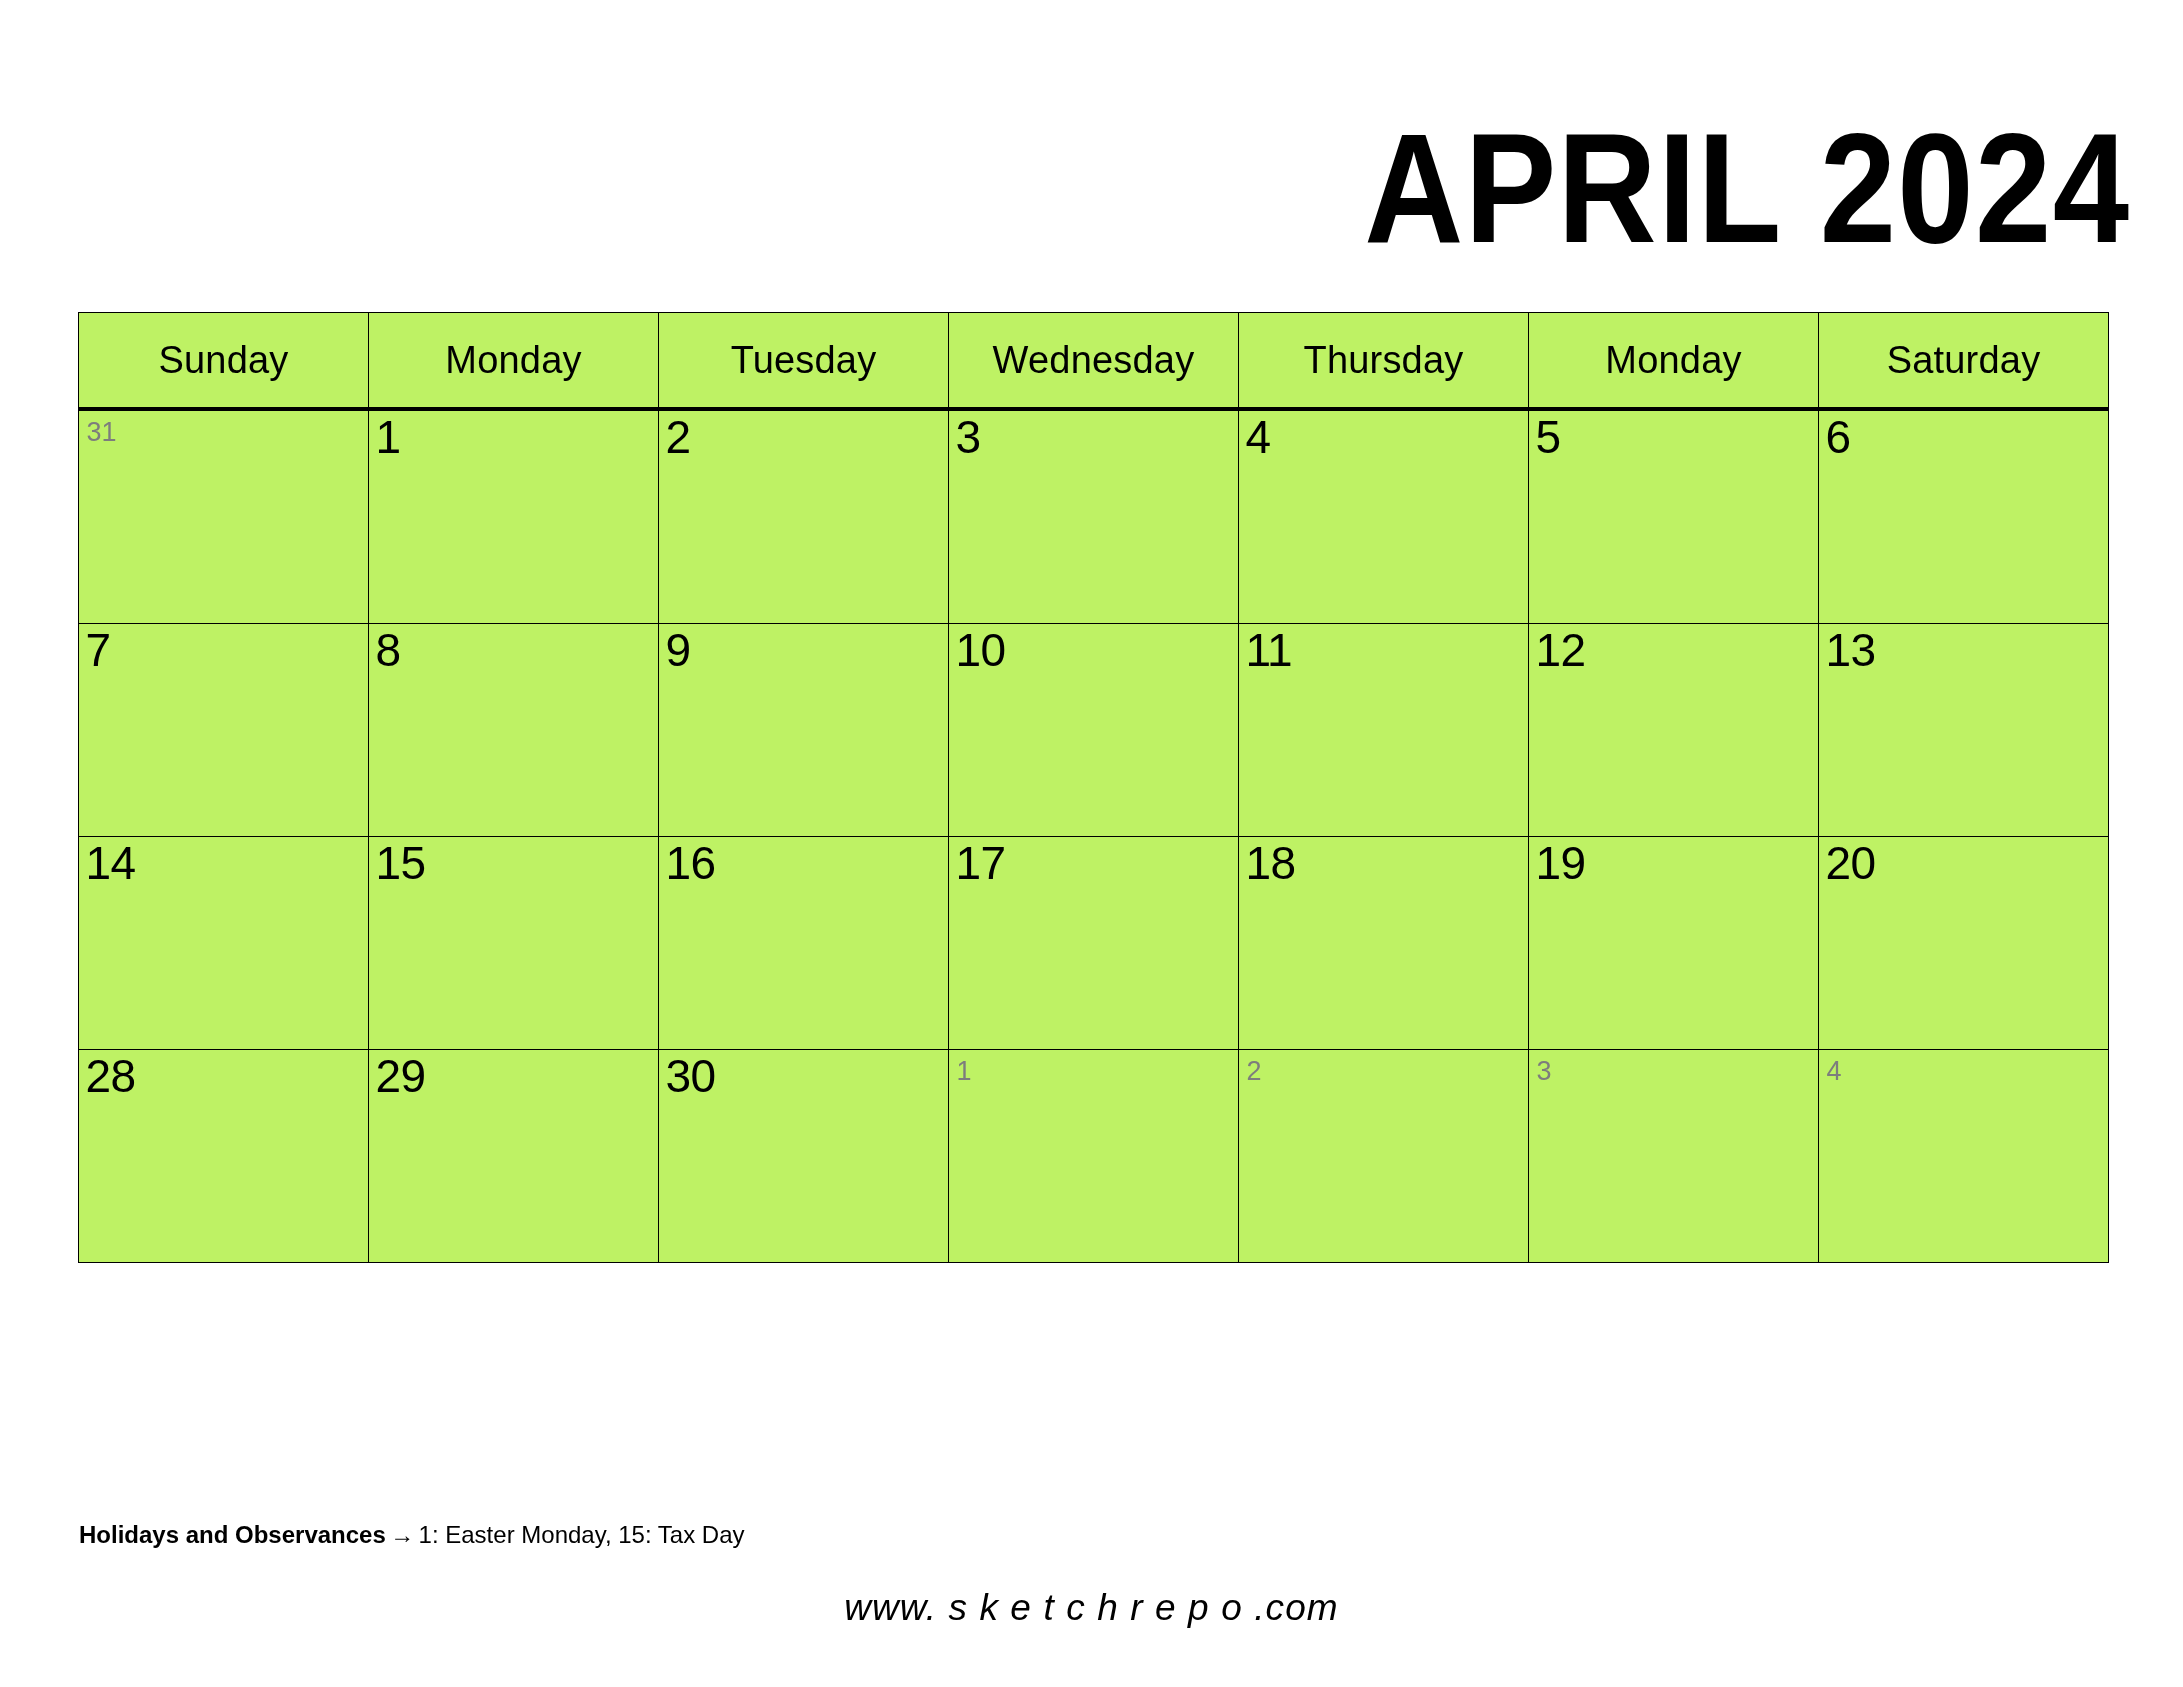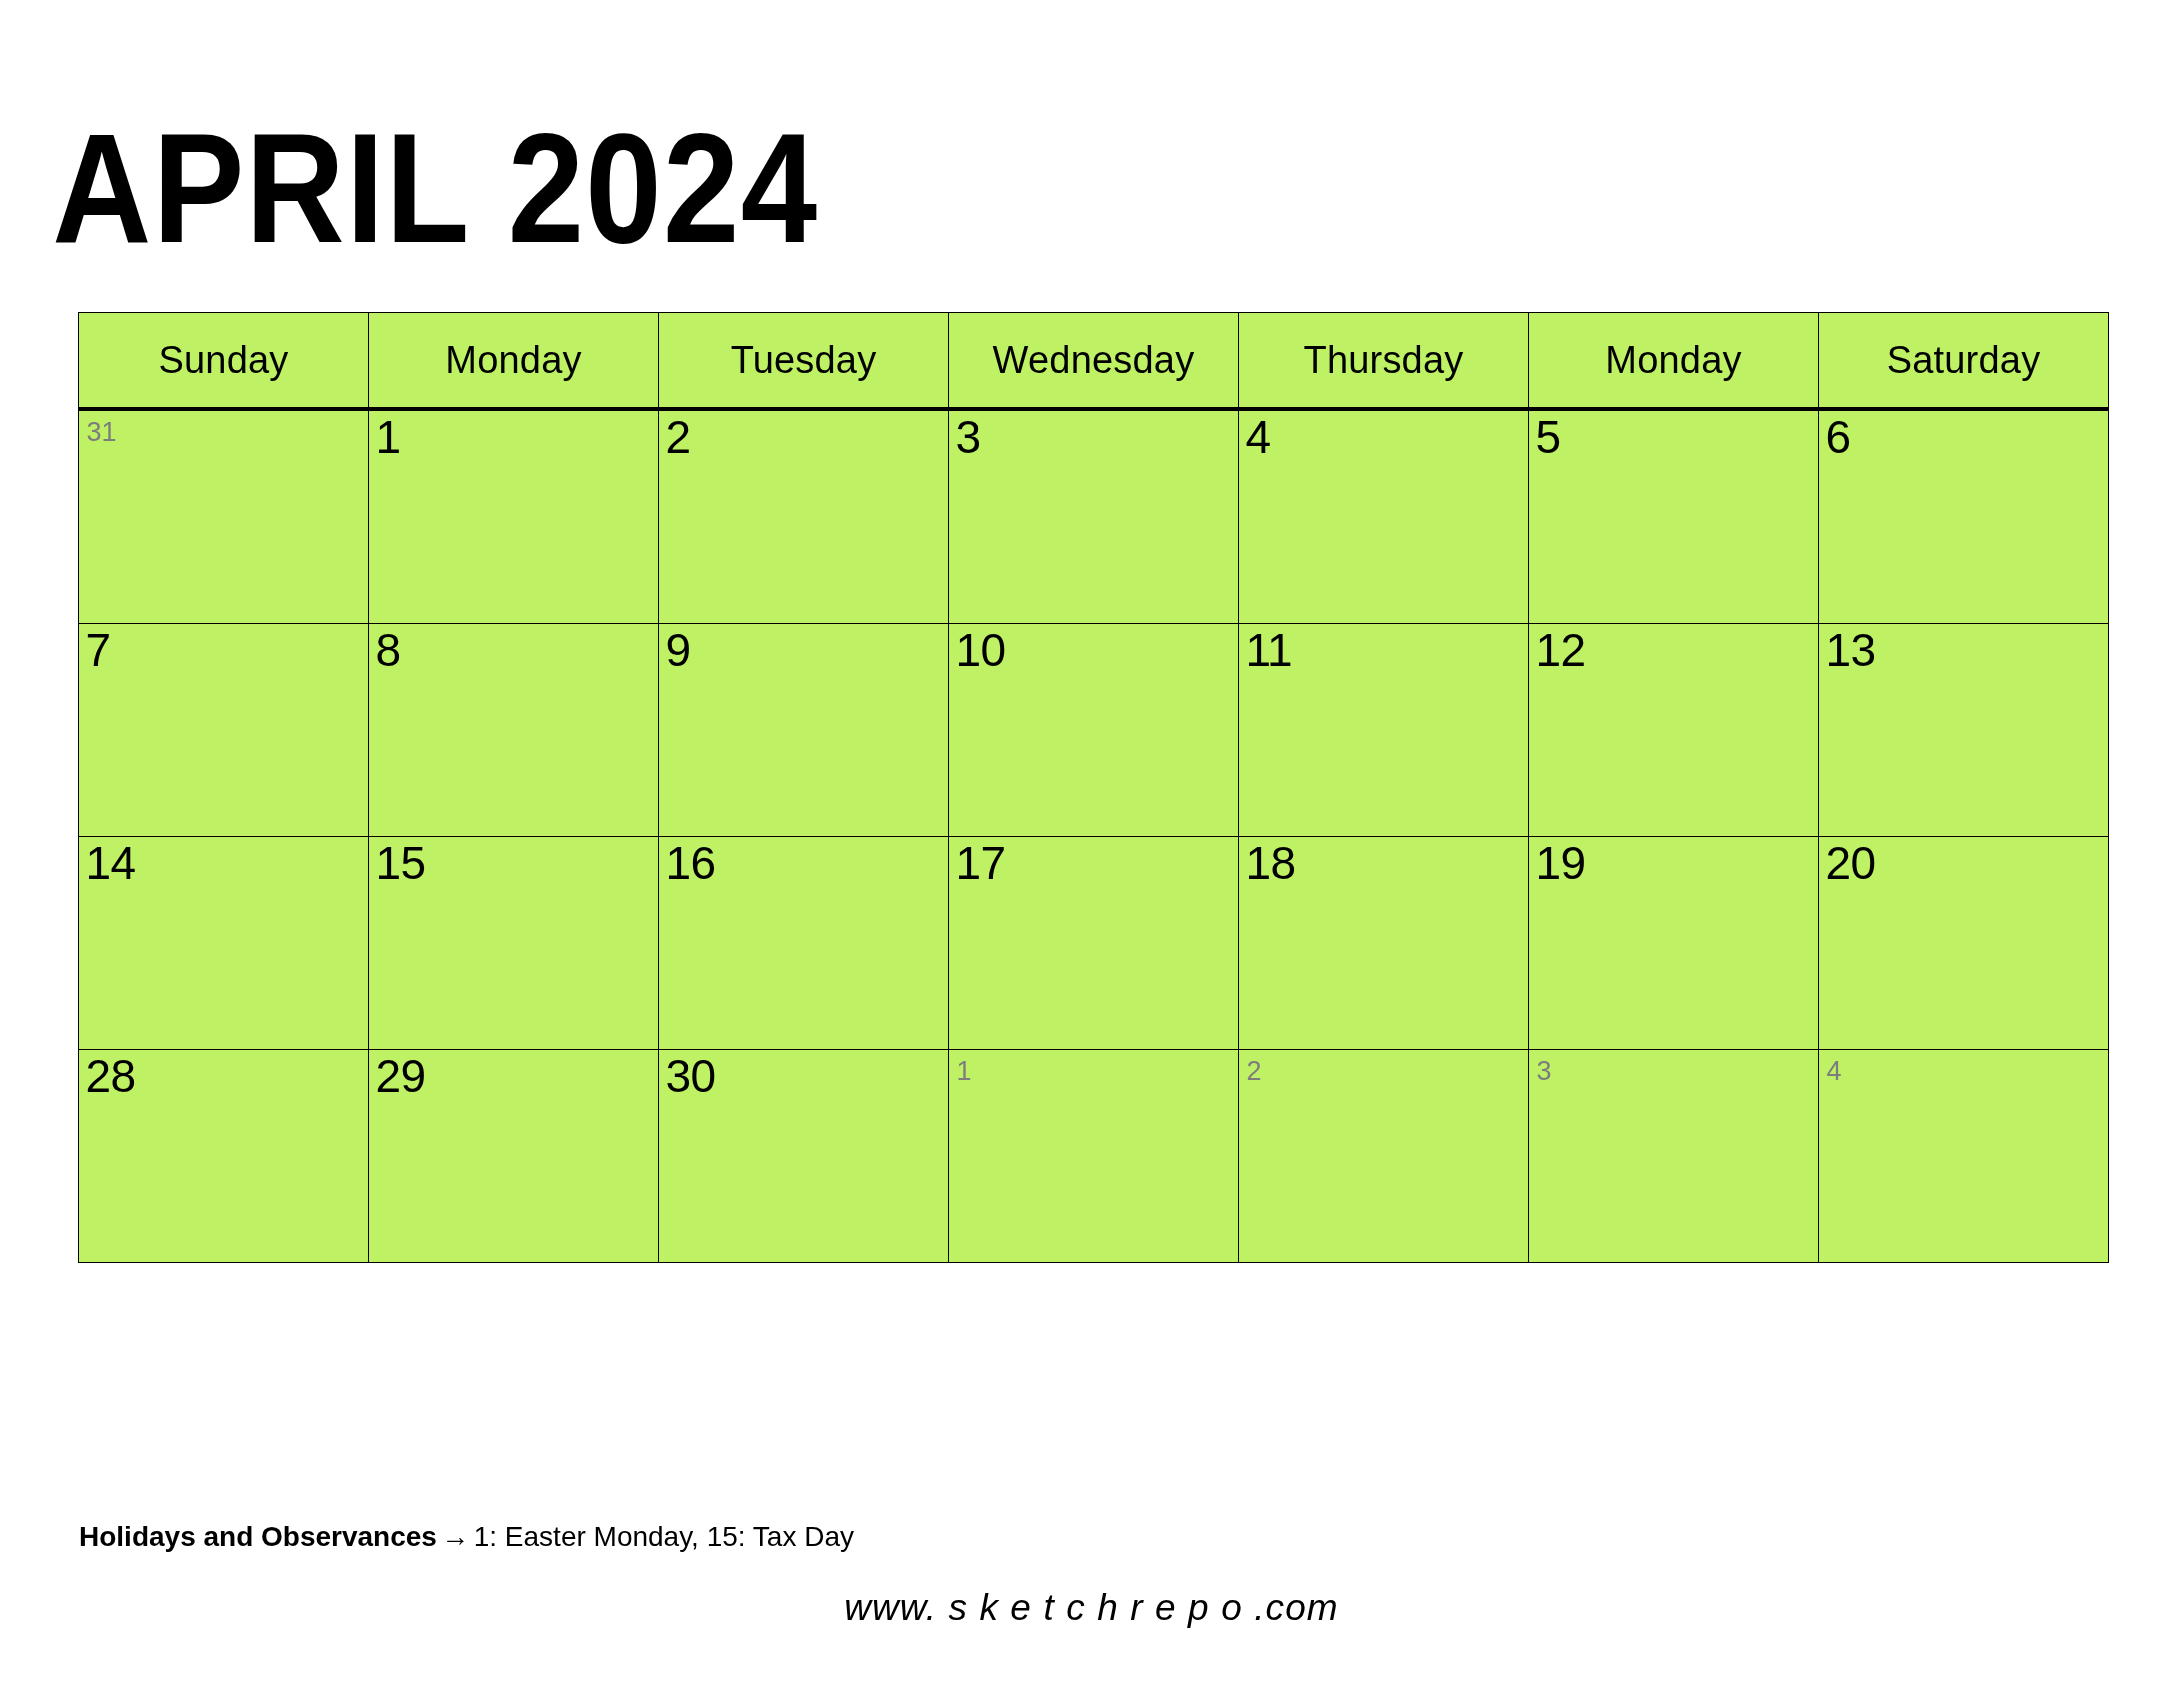--- a/index.html
+++ b/index.html
@@ -22,21 +22,21 @@
     background: #ffffff;
     overflow: hidden;
   }
 
   
   .title-wrap {
     position: absolute;
     left: 0;
     top: 110px;
     width: 2183px;
-    text-align: left;
+    text-align: right;
   }
 
   .title {
     display: inline-block;
     font-family: "Liberation Sans Narrow", "Liberation Sans", sans-serif;
     font-weight: 700;
     font-size: 156px;
     line-height: 1;
     letter-spacing: 1.5px;
     color: #000000;
@@ -105,21 +105,21 @@
     left: 7.4px;
     letter-spacing: 0;
   }
 
   
   .holidays {
     position: absolute;
     left: 79px;
     top: 1523px;
     font-family: "Liberation Sans", sans-serif;
-    font-size: 28px;
+    font-size: 24px;
     line-height: 1;
     color: #000000;
     white-space: nowrap;
   }
 
   .holidays .hd-label {
     font-weight: 700;
   }
 
   .holidays .hd-arrow {

